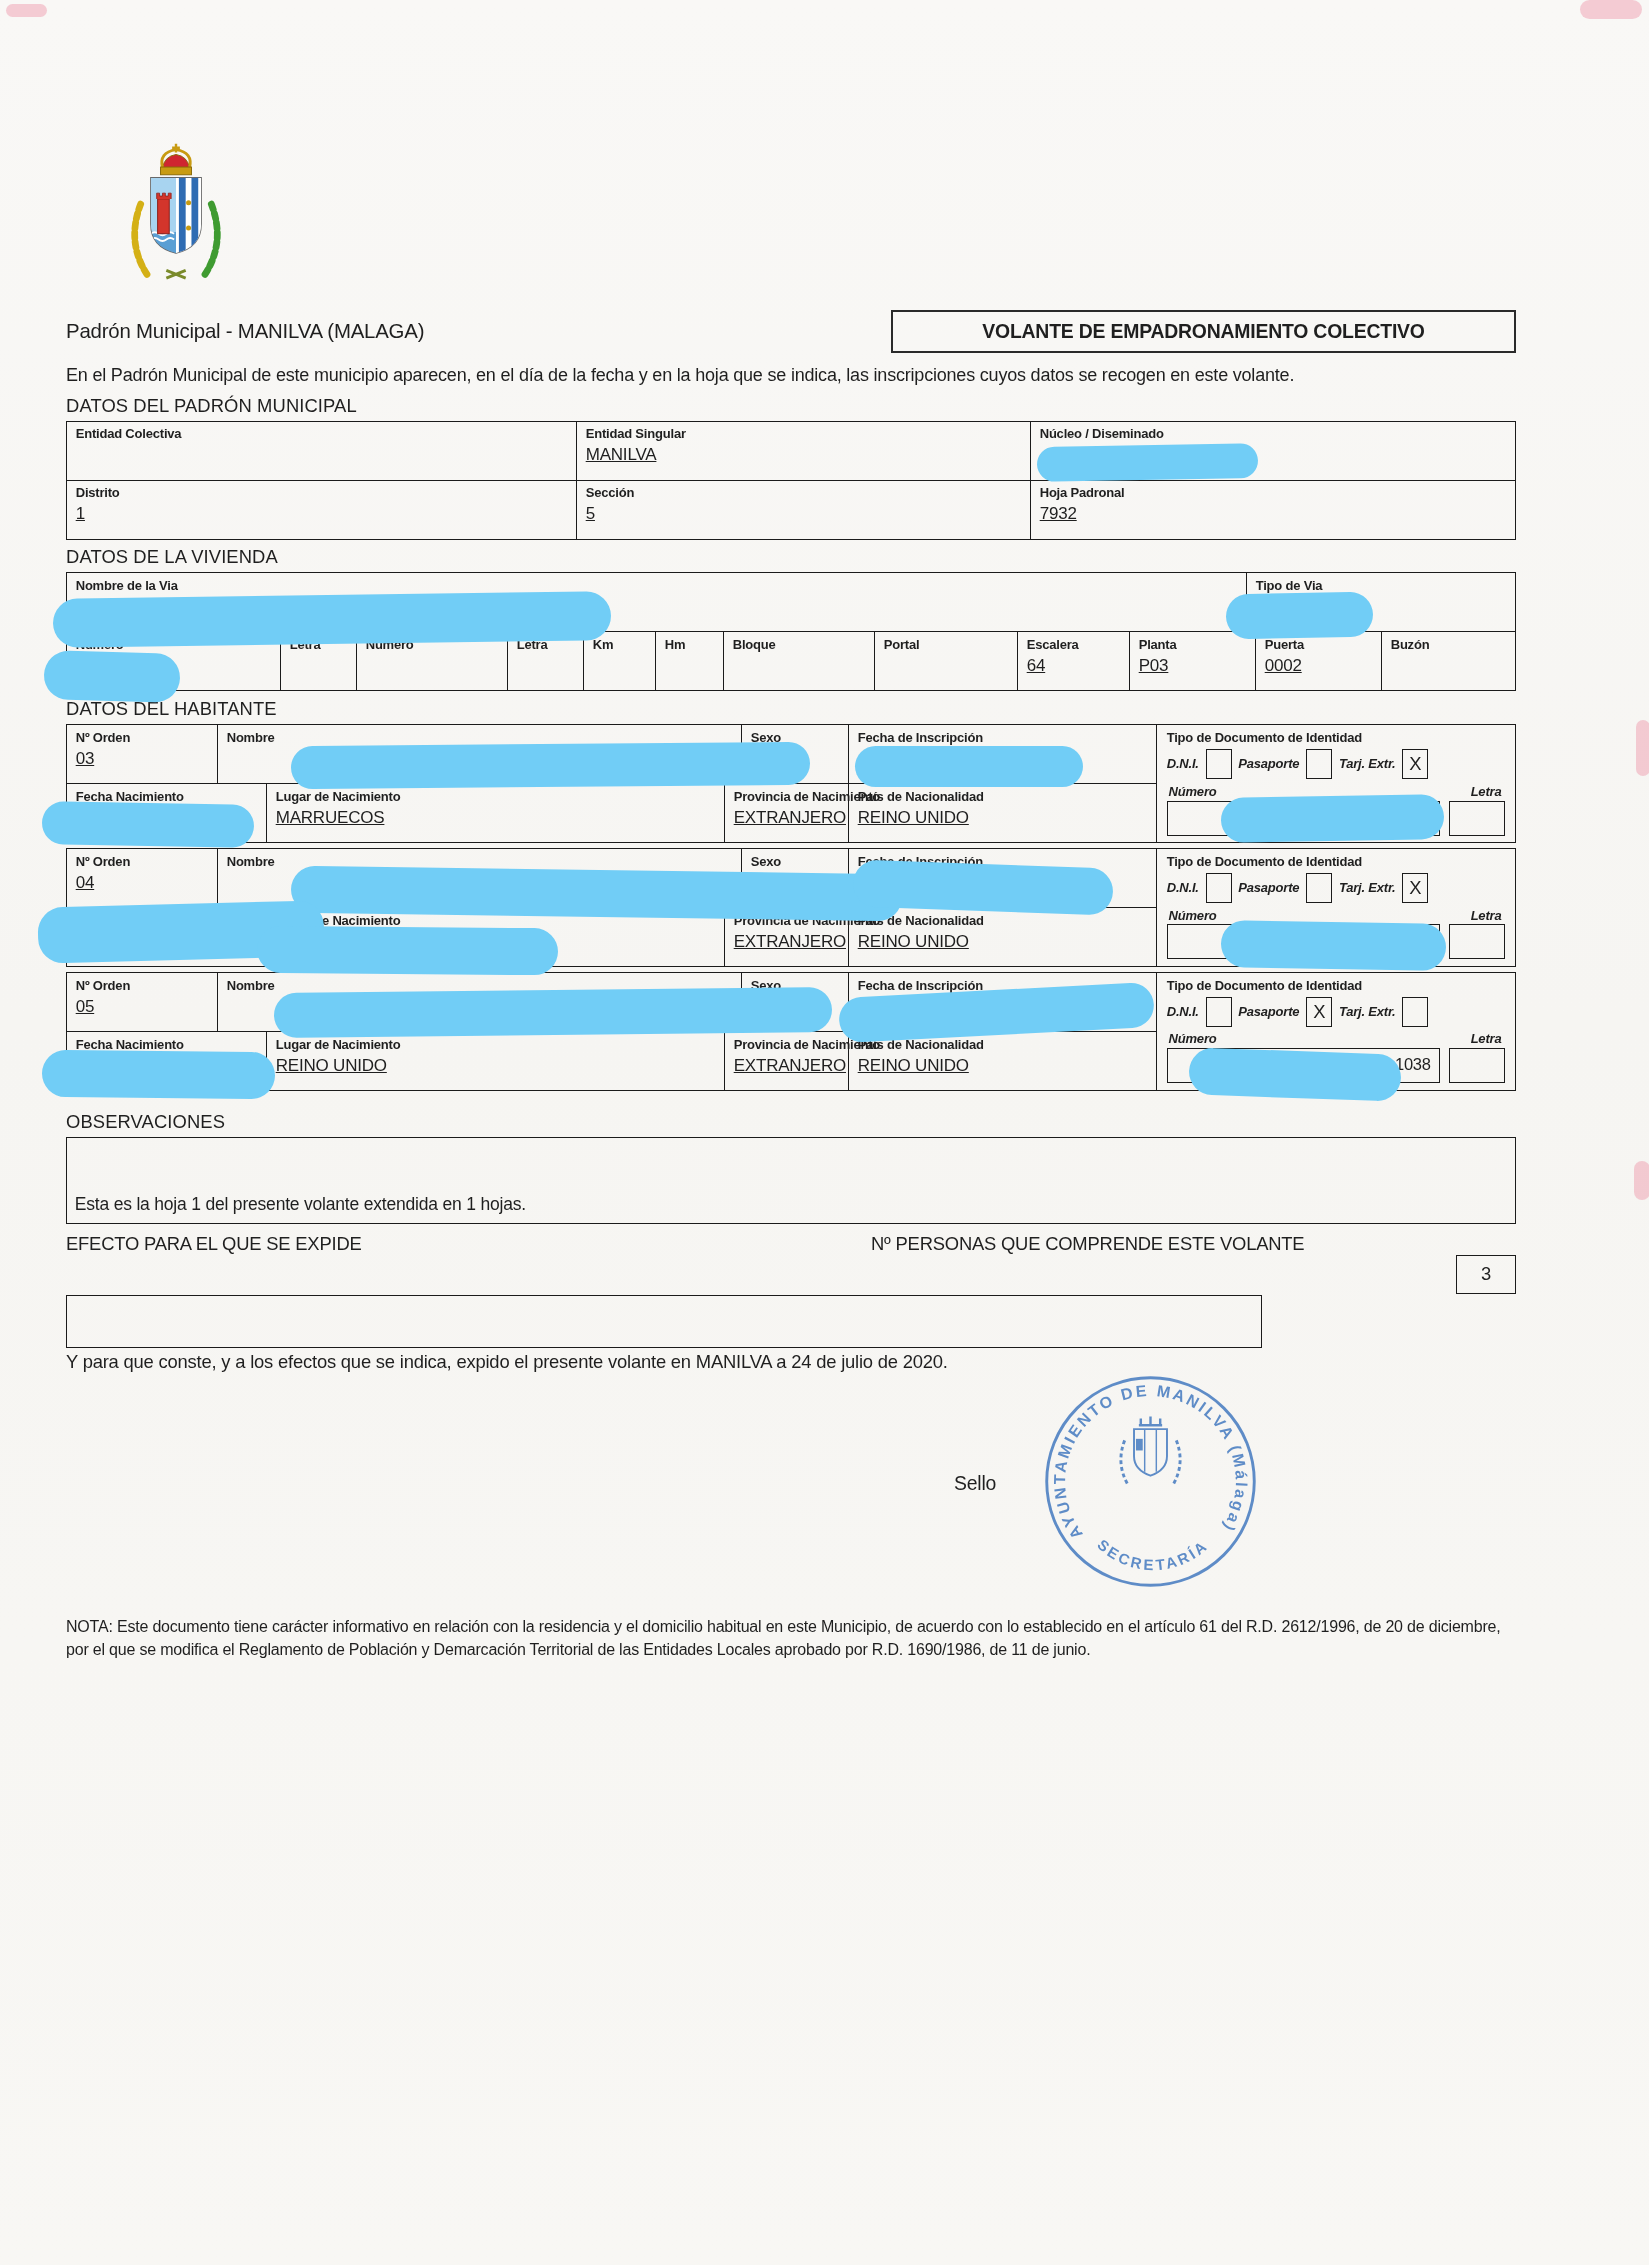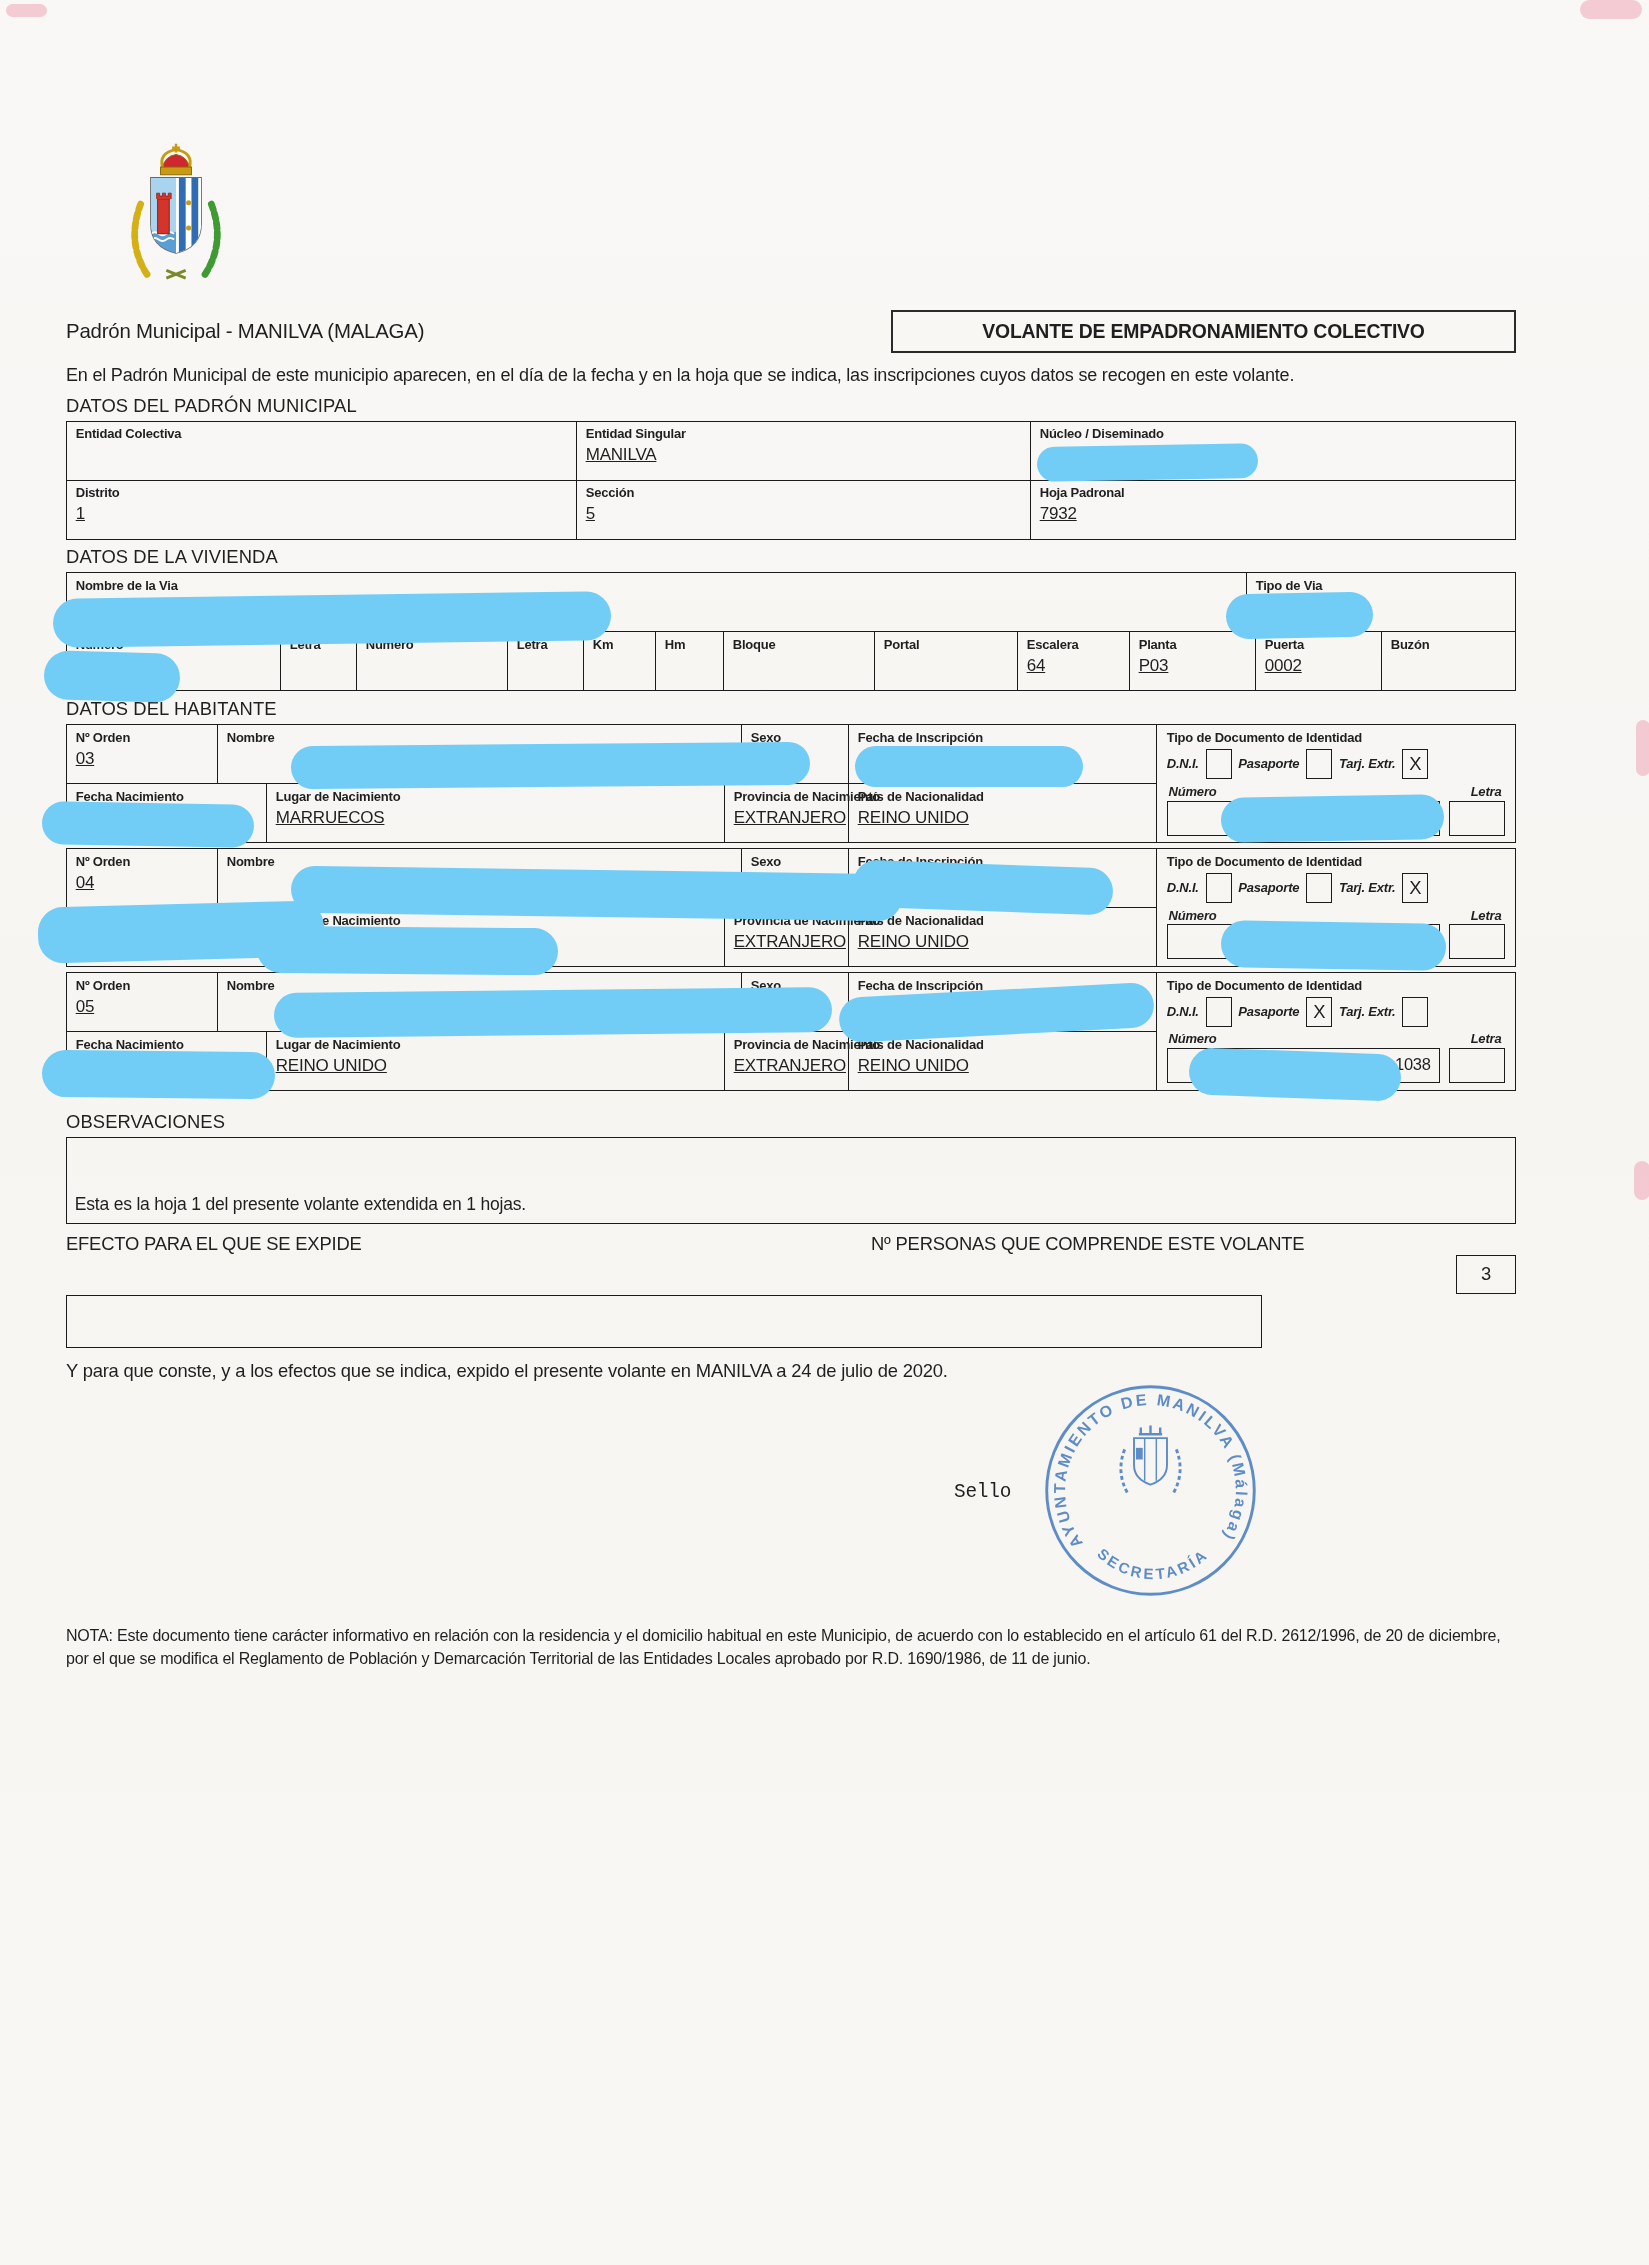--- a/index.html
+++ b/index.html
@@ -46,23 +46,23 @@
   
   .redact{position:absolute;background:var(--redact,#71cdf6);border-radius:25px;z-index:6;}
   
   .obsbox{border:1.9px solid #1b1b1b;height:85px;position:relative;margin-top:1.9px;}
   .obstext{position:absolute;left:7.8px;bottom:7.8px;font-size:17.5px;}
   .lblrow{display:flex;margin-top:9.7px;height:27px;font-size:18.4px;}
   .efecto-l{width:805px;}
   .boxarea{position:relative;height:82px;}
   .efecto-box{position:absolute;left:0;top:35px;width:1182px;height:39px;border:1.9px solid #1b1b1b;font-size:16.5px;padding:5.8px;}
   .p3box{position:absolute;right:0;top:-5.8px;width:58px;height:37px;border:1.9px solid #1b1b1b;display:flex;align-items:center;justify-content:center;font-size:18.4px;}
-  .exped{margin-top:18px;font-size:18.4px;}
+  .exped{margin-top:9px;font-size:18.4px;}
   .sellorow{position:relative;height:237px;}
-  .sello-lbl{position:absolute;left:888px;top:99px;font-size:19.4px;font-family:Liberation Mono, monospace;}
+  .sello-lbl{position:absolute;left:888px;top:99px;font-size:19.4px;}
   .stamp{position:absolute;left:972px;top:-3.9px;width:225px;height:225px;}
   .nota{margin-top:5.8px;font-size:16px;line-height:1.42;width:1460px;}
   .coat{position:absolute;left:118px;top:138px;width:116px;height:147px;}
   .smudge{position:absolute;background:rgba(235,120,145,0.35);border-radius:9.7px;z-index:2;}
 </style>
 </head>
 <body>
 
 <div class="page">
 

